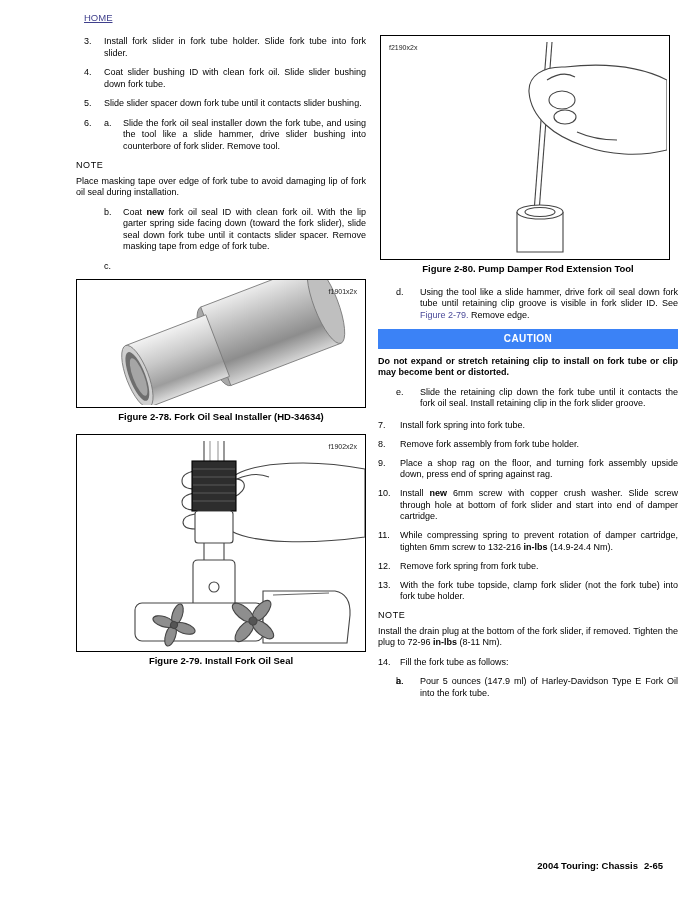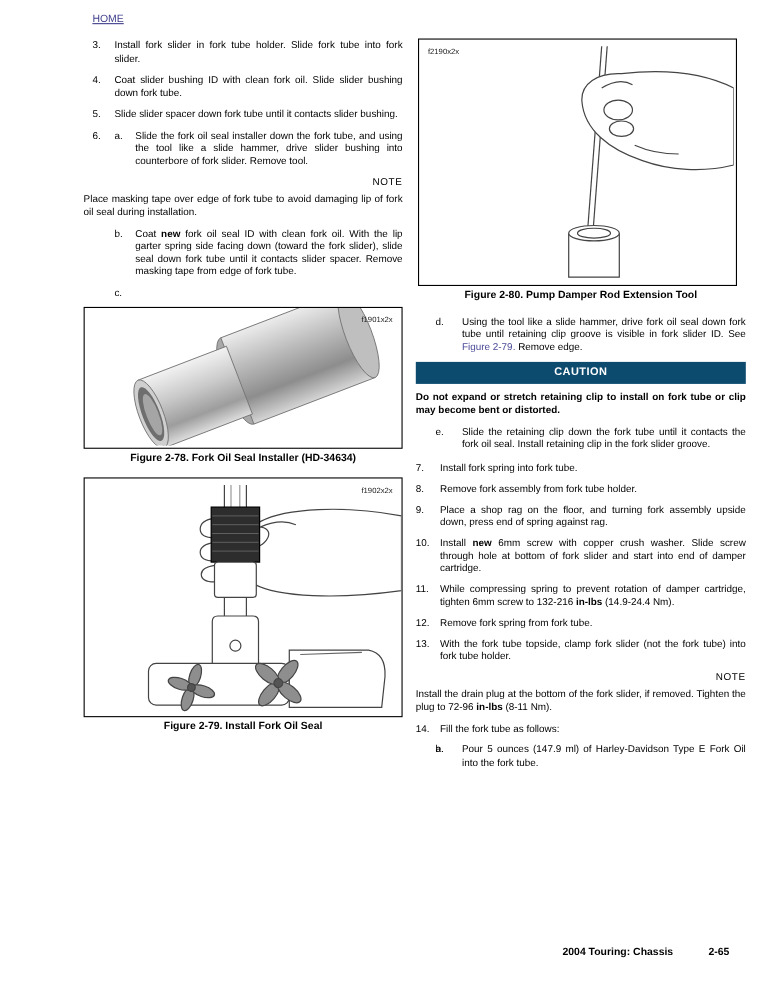--- a/index.html
+++ b/index.html
@@ -11,39 +11,39 @@
   #leftcol{left:76px;top:36px;width:290px;}
   #rightcol{left:378px;top:35px;width:300px;}
   .step{position:relative;padding-left:28px;margin:0 0 8px 0;}
   .step .num{position:absolute;left:8px;top:0;}
   .step-r{position:relative;padding-left:22px;margin:0 0 7.5px 0;}
   .step-r .num{position:absolute;left:0;top:0;}
   .sub{position:relative;padding-left:47px;margin:0 0 8px 0;}
   .sub .letter{position:absolute;left:28px;top:0;}
   .sub-r{position:relative;padding-left:42px;margin:0 0 8px 0;}
   .sub-r .letter{position:absolute;left:18px;top:0;}
-  .note-h{text-align:right;margin:3px 0 4px 0;letter-spacing:.6px;}
+  .note-h{text-align:left;margin:3px 0 4px 0;letter-spacing:.6px;}
   .note-p{margin:0 0 8px 0;}
   .b{font-weight:bold;}
   .link{color:#4a4a99;cursor:pointer;}
   .figbox{border:1px solid #000;background:#fff;position:relative;}
   .figlabel{position:absolute;font-size:7px;color:#222;}
   .lbl-tr{top:6px;right:8px;}
   .lbl-tl{top:6px;left:8px;}
   .figcap{text-align:center;font-weight:bold;font-size:9.5px;margin:3px 0 12px 0;
           text-align-last:center;}
   .mt26{margin-top:26px;}
   .mt12{margin-top:12px;}
-  .caution{background:#0c4a6e;color:#fff;font-weight:bold;font-size:10px;
+  .caution{background:#3b82f6;color:#fff;font-weight:bold;font-size:10px;
            text-align:center;text-align-last:center;letter-spacing:.4px;
            padding:4px 0 4px 0;margin:2px 0 7px 0;}
   .bold-p{font-weight:bold;margin:0 0 8px 0;}
   .mb10{margin-bottom:10px;}
   #footer{position:absolute;top:860px;right:35px;font-size:9.5px;font-weight:bold;}
-  #footer .pageno{margin-left:32px;}
+  #footer .pageno{margin-left:6px;}
   svg{display:block;}
 </style>
 </head>
 <body>
 
 <a id="home">HOME</a>
 
 <div class="col" id="leftcol">
 
   <div class="step">

